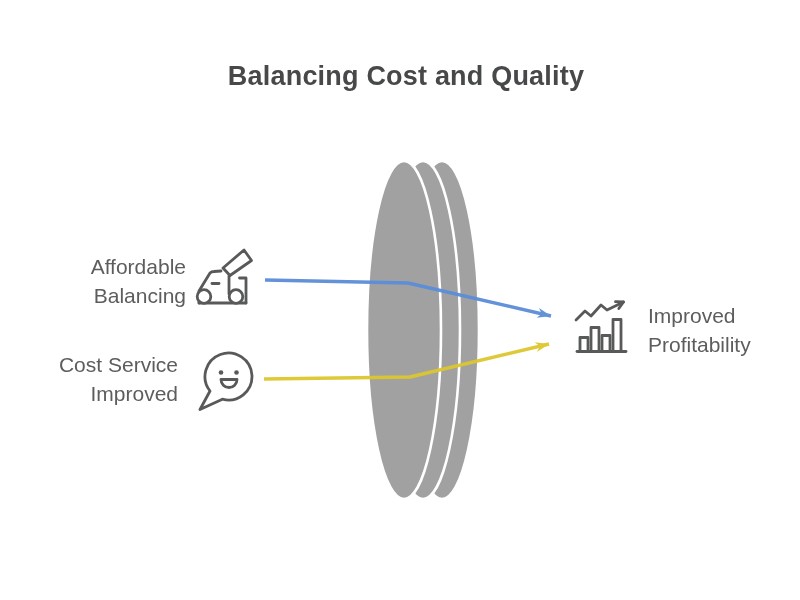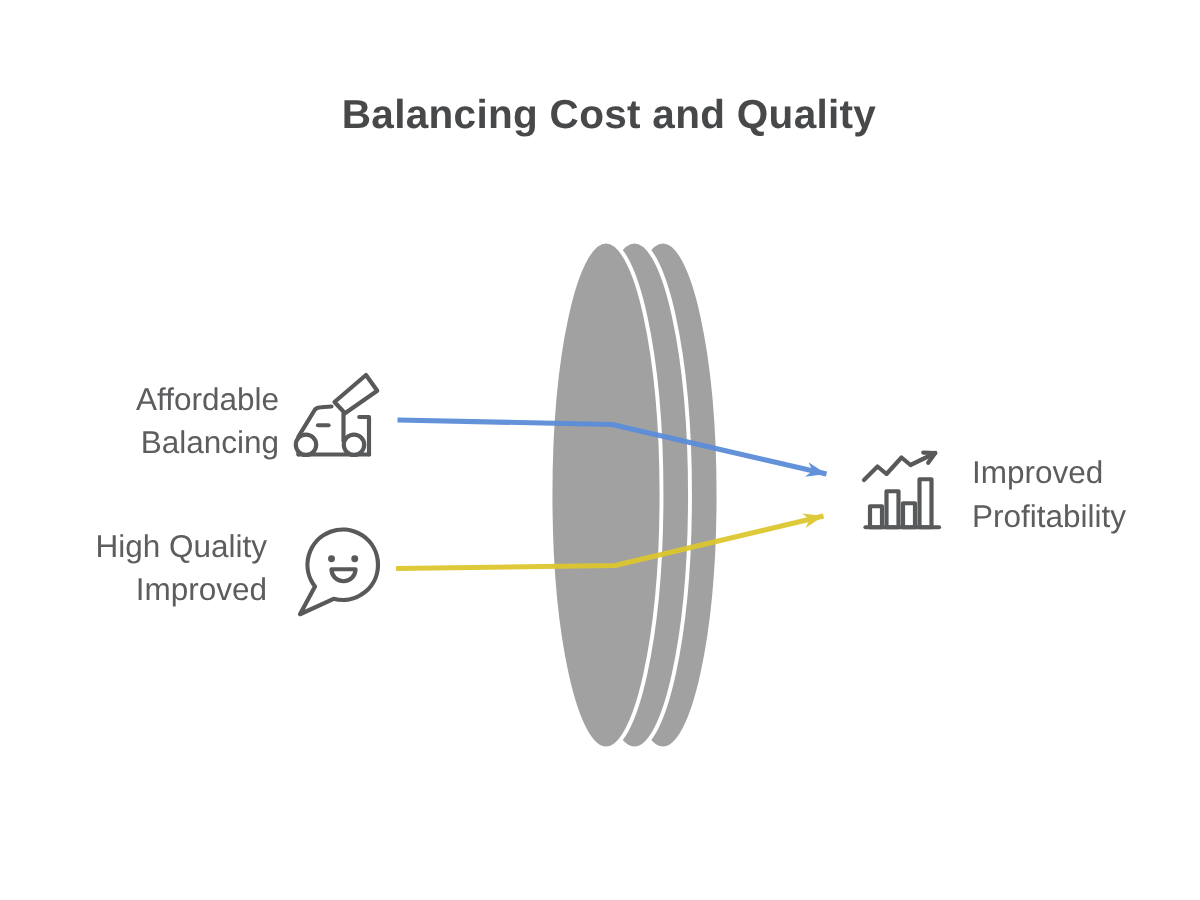--- a/index.html
+++ b/index.html
@@ -94,21 +94,21 @@
   </svg>
 
   <div class="title">Balancing Cost and Quality</div>
 
   <div class="node-label align-right label-affordable">
     <div>Affordable</div>
     <div>Balancing</div>
   </div>
 
   <div class="node-label align-right label-quality">
-    <div>High Quality</div>
+    <div>Cost Service</div>
     <div>Improved</div>
   </div>
 
   <div class="node-label label-profit">
     <div>Improved</div>
     <div>Profitability</div>
   </div>
 
 </div>
 

